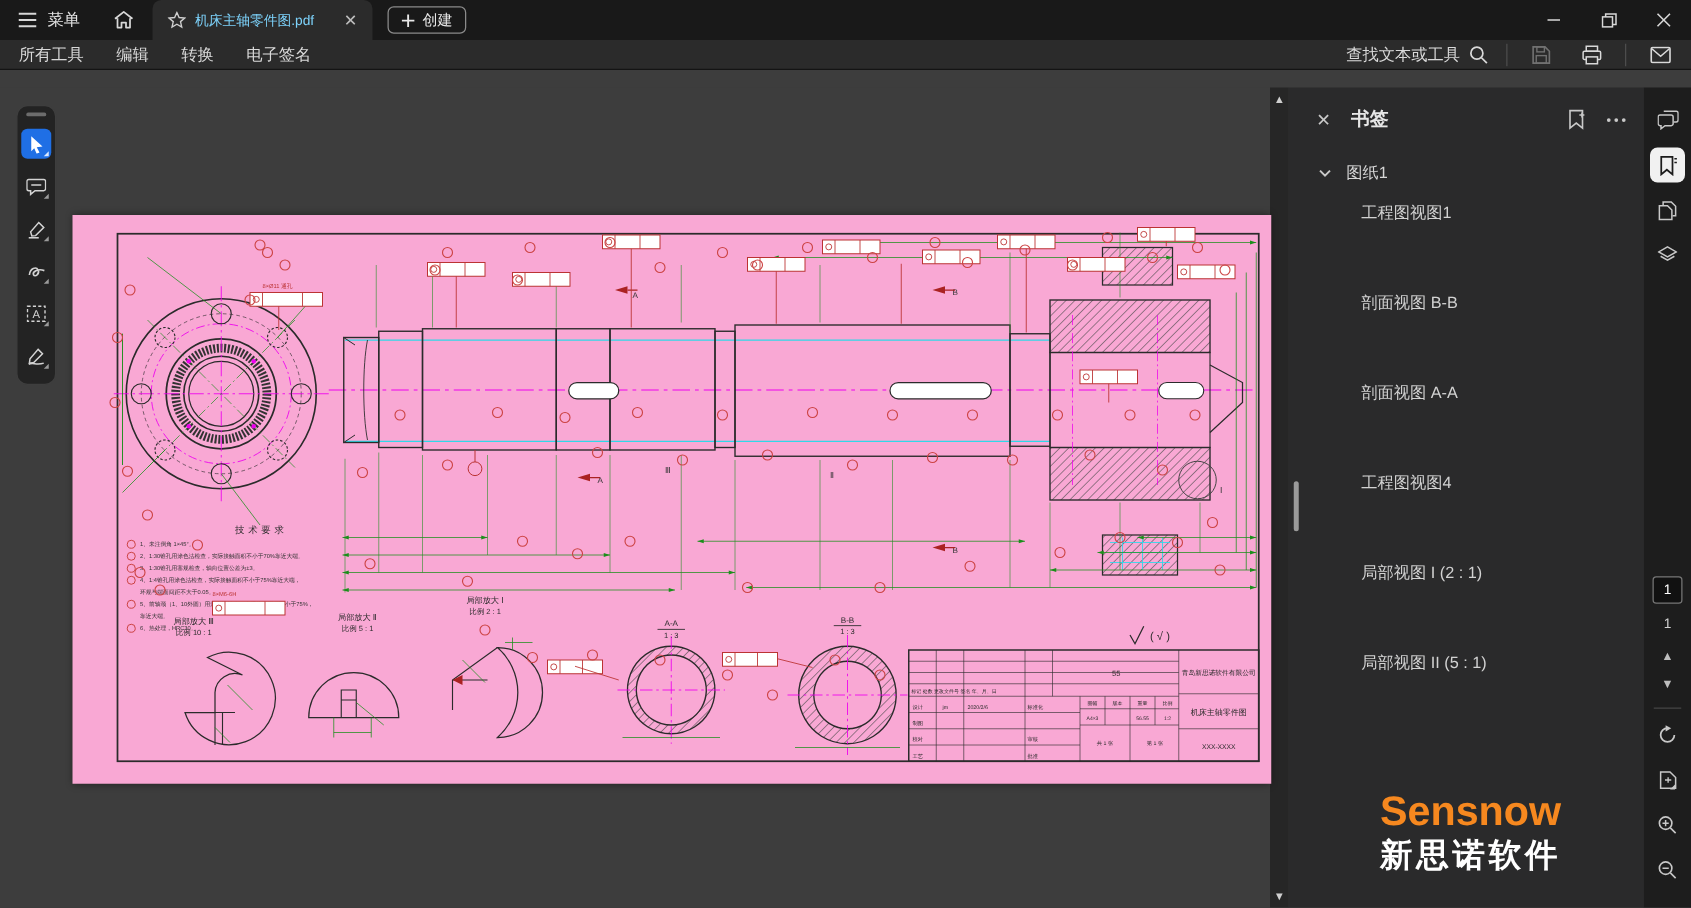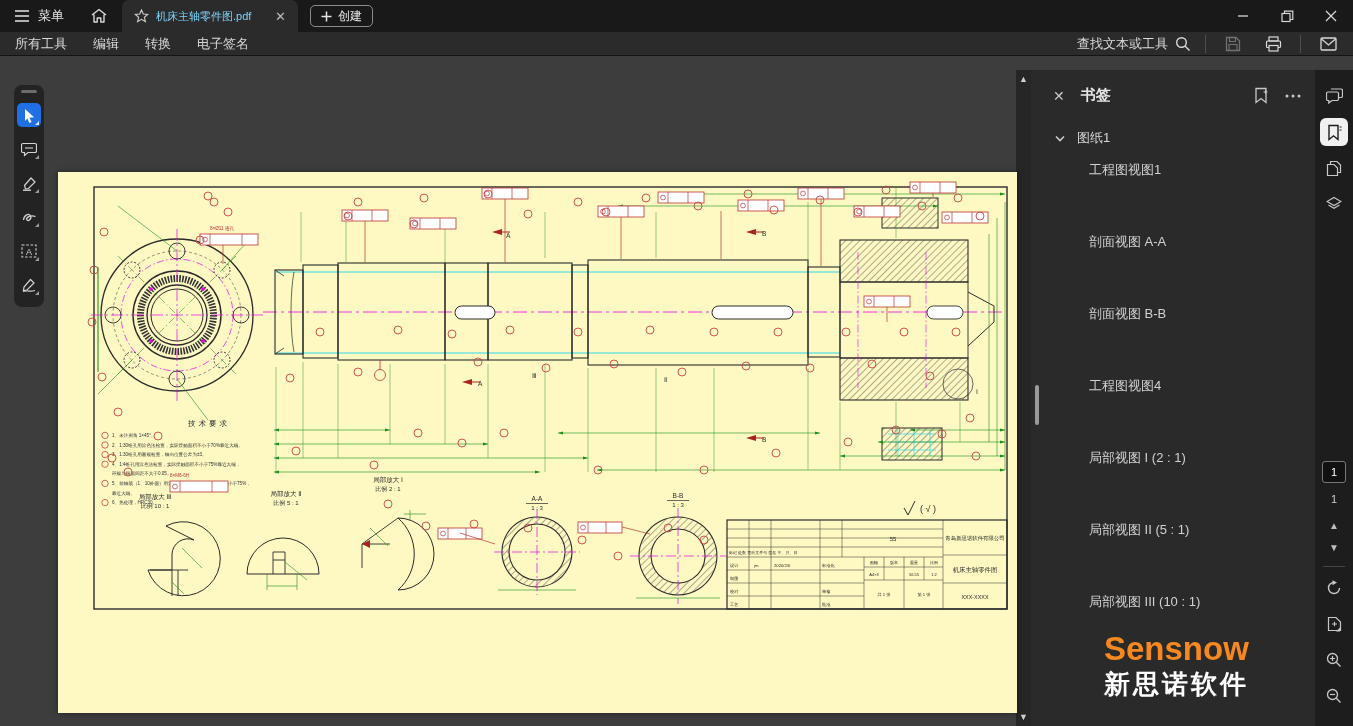--- a/index.html
+++ b/index.html
@@ -30,21 +30,21 @@
   .find { display:flex; align-items:center; gap:7px; color:#d9d9d9; }
   .v-div { width:1px; height:18px; background:#4d4d4d; }
   .tb-icon { width:26px; height:26px; display:flex; align-items:center; justify-content:center; border-radius:4px; }
   .dim { opacity:.4; }
 
   
   .doc-bg { position:absolute; top:70px; left:0; width:1016px; height:656px; background:#3d3d3d; }
   .scroll-col { position:absolute; top:70px; left:1016px; width:15px; height:656px; background:#262626; }
   .scroll-arrow { position:absolute; left:0; width:15px; height:14px; display:flex; align-items:center;
     justify-content:center; color:#cfcfcf; font-size:9px; }
-  .page { position:absolute; top:172px; left:58px; width:959px; height:541px; background:#fef9c3;
+  .page { position:absolute; top:172px; left:58px; width:959px; height:455px; background:#f9a8d4;
     box-shadow:0 0 6px rgba(0,0,0,.45); }
 
   
   .palette { position:absolute; top:84px; left:13px; width:32px; height:224px; background:#232323;
     border:1px solid #3e3e3e; border-radius:9px; display:flex; flex-direction:column; align-items:center;
     padding-top:5px; z-index:20; }
   .pal-handle { width:16px; height:3px; border-radius:2px; background:#6c6c6c; margin-bottom:5px; }
   .pal-btn { position:relative; width:24px; height:24px; margin:5px 0; border-radius:5px; display:flex;
     align-items:center; justify-content:center; color:#d3d3d3; }
   .pal-btn.sel { background:#1f6fe5; color:#fff; }
@@ -698,26 +698,25 @@
     </span>
   </div>
   <div class="bm-root">
     <svg width="10" height="7" viewBox="0 0 10 7">
       <path d="M1 1.5 L5 5.5 L9 1.5" fill="none" stroke="#c9c9c9" stroke-width="1.6"></path>
     </svg>
     <span>图纸1</span>
   </div>
   <div class="bm-list">
       <div class="bm-item">工程图视图1</div>
+      <div class="bm-item">剖面视图 B-B</div>
       <div class="bm-item">剖面视图 A-A</div>
-      <div class="bm-item">剖面视图 B-B</div>
       <div class="bm-item">工程图视图4</div>
       <div class="bm-item">局部视图 I (2 : 1)</div>
       <div class="bm-item">局部视图 II (5 : 1)</div>
-      <div class="bm-item">局部视图 III (10 : 1)</div>
     </div>
 </div>
 <div class="resize-handle"></div>
 
 <div class="rail">
   <div class="rail-btn">
     <svg width="17" height="16" viewBox="0 0 17 16">
       <path d="M5 1 H15 A1.5 1.5 0 0 1 16.5 2.5 V8 A1.5 1.5 0 0 1 15 9.5 H13" fill="none" stroke="#c8c8c8" stroke-width="1.2"></path>
       <path d="M2 4 H11 A1.5 1.5 0 0 1 12.5 5.5 V11 A1.5 1.5 0 0 1 11 12.5 H6 L2.8 15 V12.5 H2 A1.5 1.5 0 0 1 .5 11 V5.5 A1.5 1.5 0 0 1 2 4 Z" fill="none" stroke="#c8c8c8" stroke-width="1.2"></path>
     </svg>

